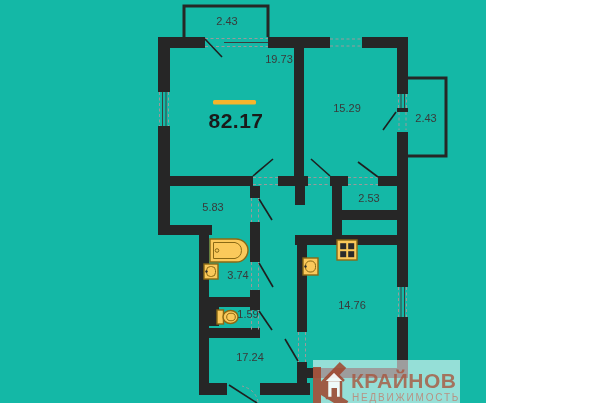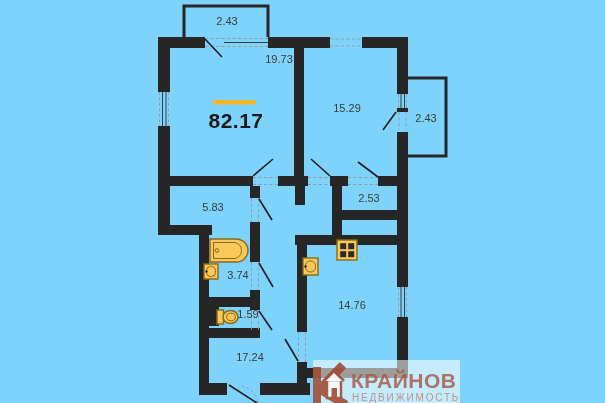--- a/index.html
+++ b/index.html
@@ -1,16 +1,16 @@
 <!DOCTYPE html>
 <html><head>
 <meta charset="utf-8">
 <style>
   html,body{margin:0;padding:0;background:#ffffff;}
-  #stage{position:relative;width:605px;height:403px;background:#7dd3fc;overflow:hidden;
+  #stage{position:relative;width:486px;height:403px;background:#14b8a6;overflow:hidden;
          font-family:"Liberation Sans",sans-serif;}
   svg{position:absolute;left:0;top:0;}
   .wall{fill:#262626;}
   .thinwall{fill:none;stroke:#262626;stroke-width:3;}
   .leaf{stroke:#1f1f1f;stroke-width:1.6;fill:none;}
   .dashline{stroke:#9a9a9a;stroke-width:1;fill:none;stroke-dasharray:3,2.5;}
   .winline{stroke:#3c3c3c;stroke-width:1;fill:none;}
   .fix{fill:#FBC95B;stroke:#8A6914;stroke-width:1.4;}
   .fixin{fill:none;stroke:#8A6914;stroke-width:1;}
   .burner{fill:#2b2b2b;}

